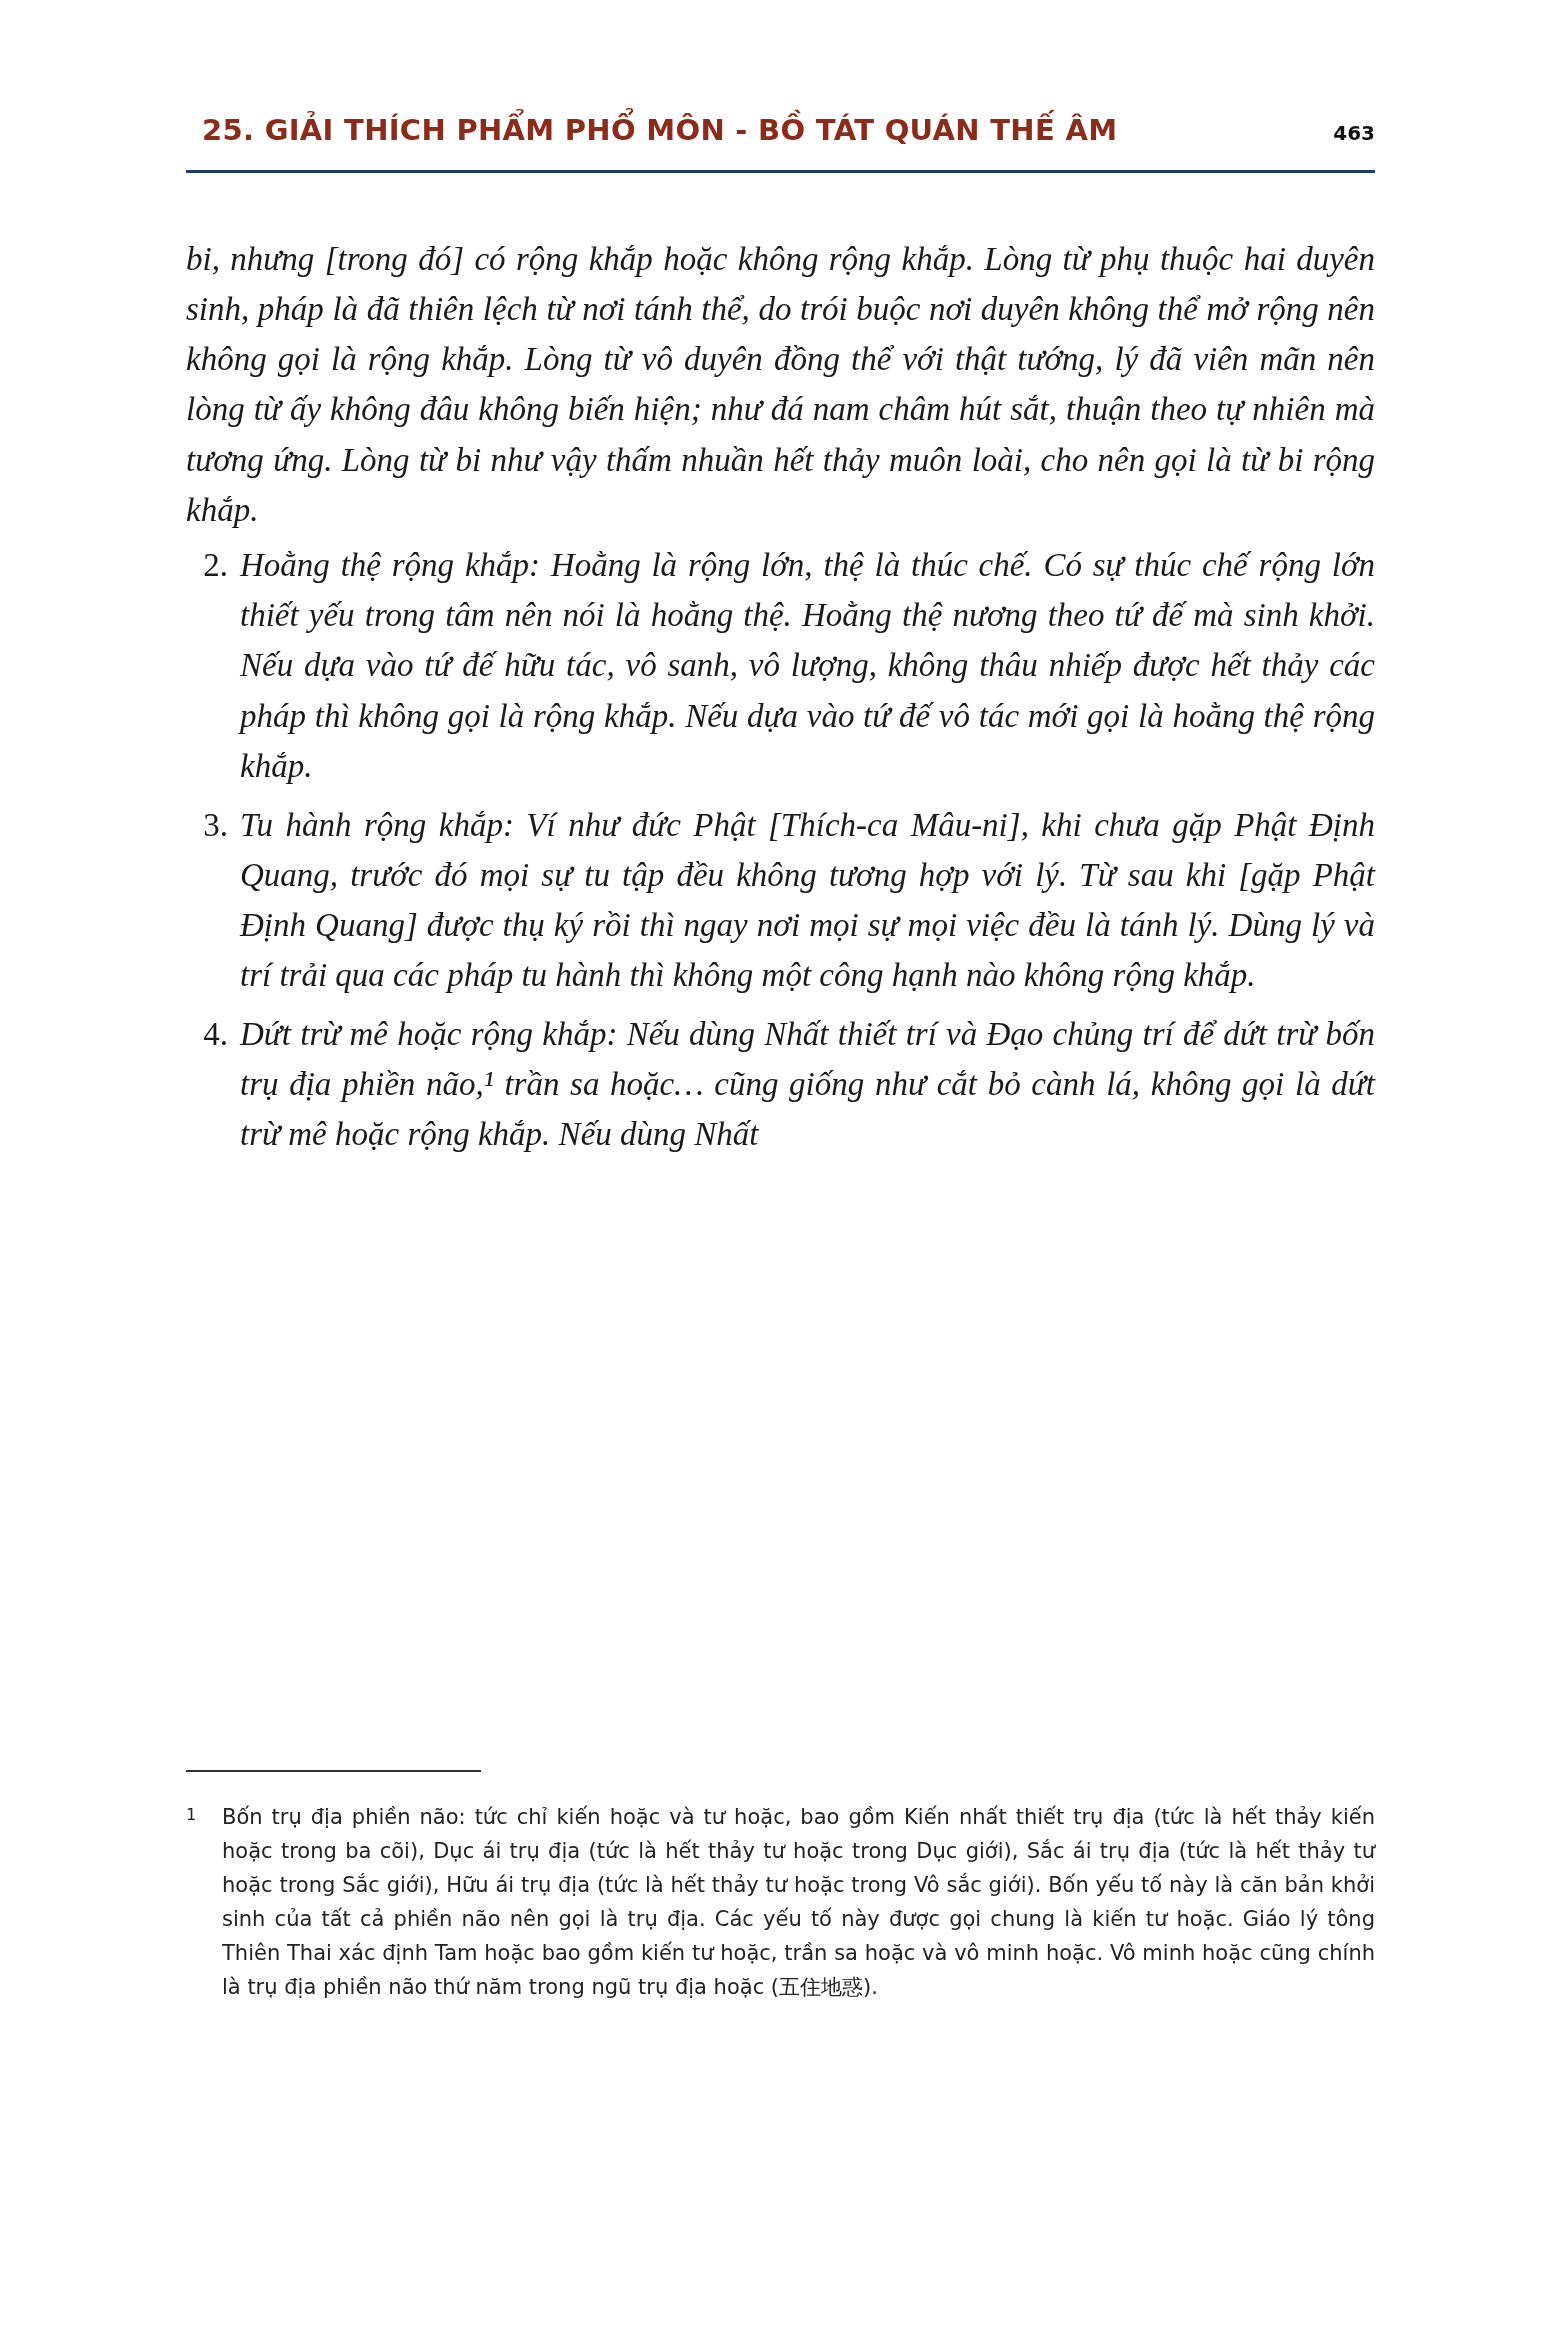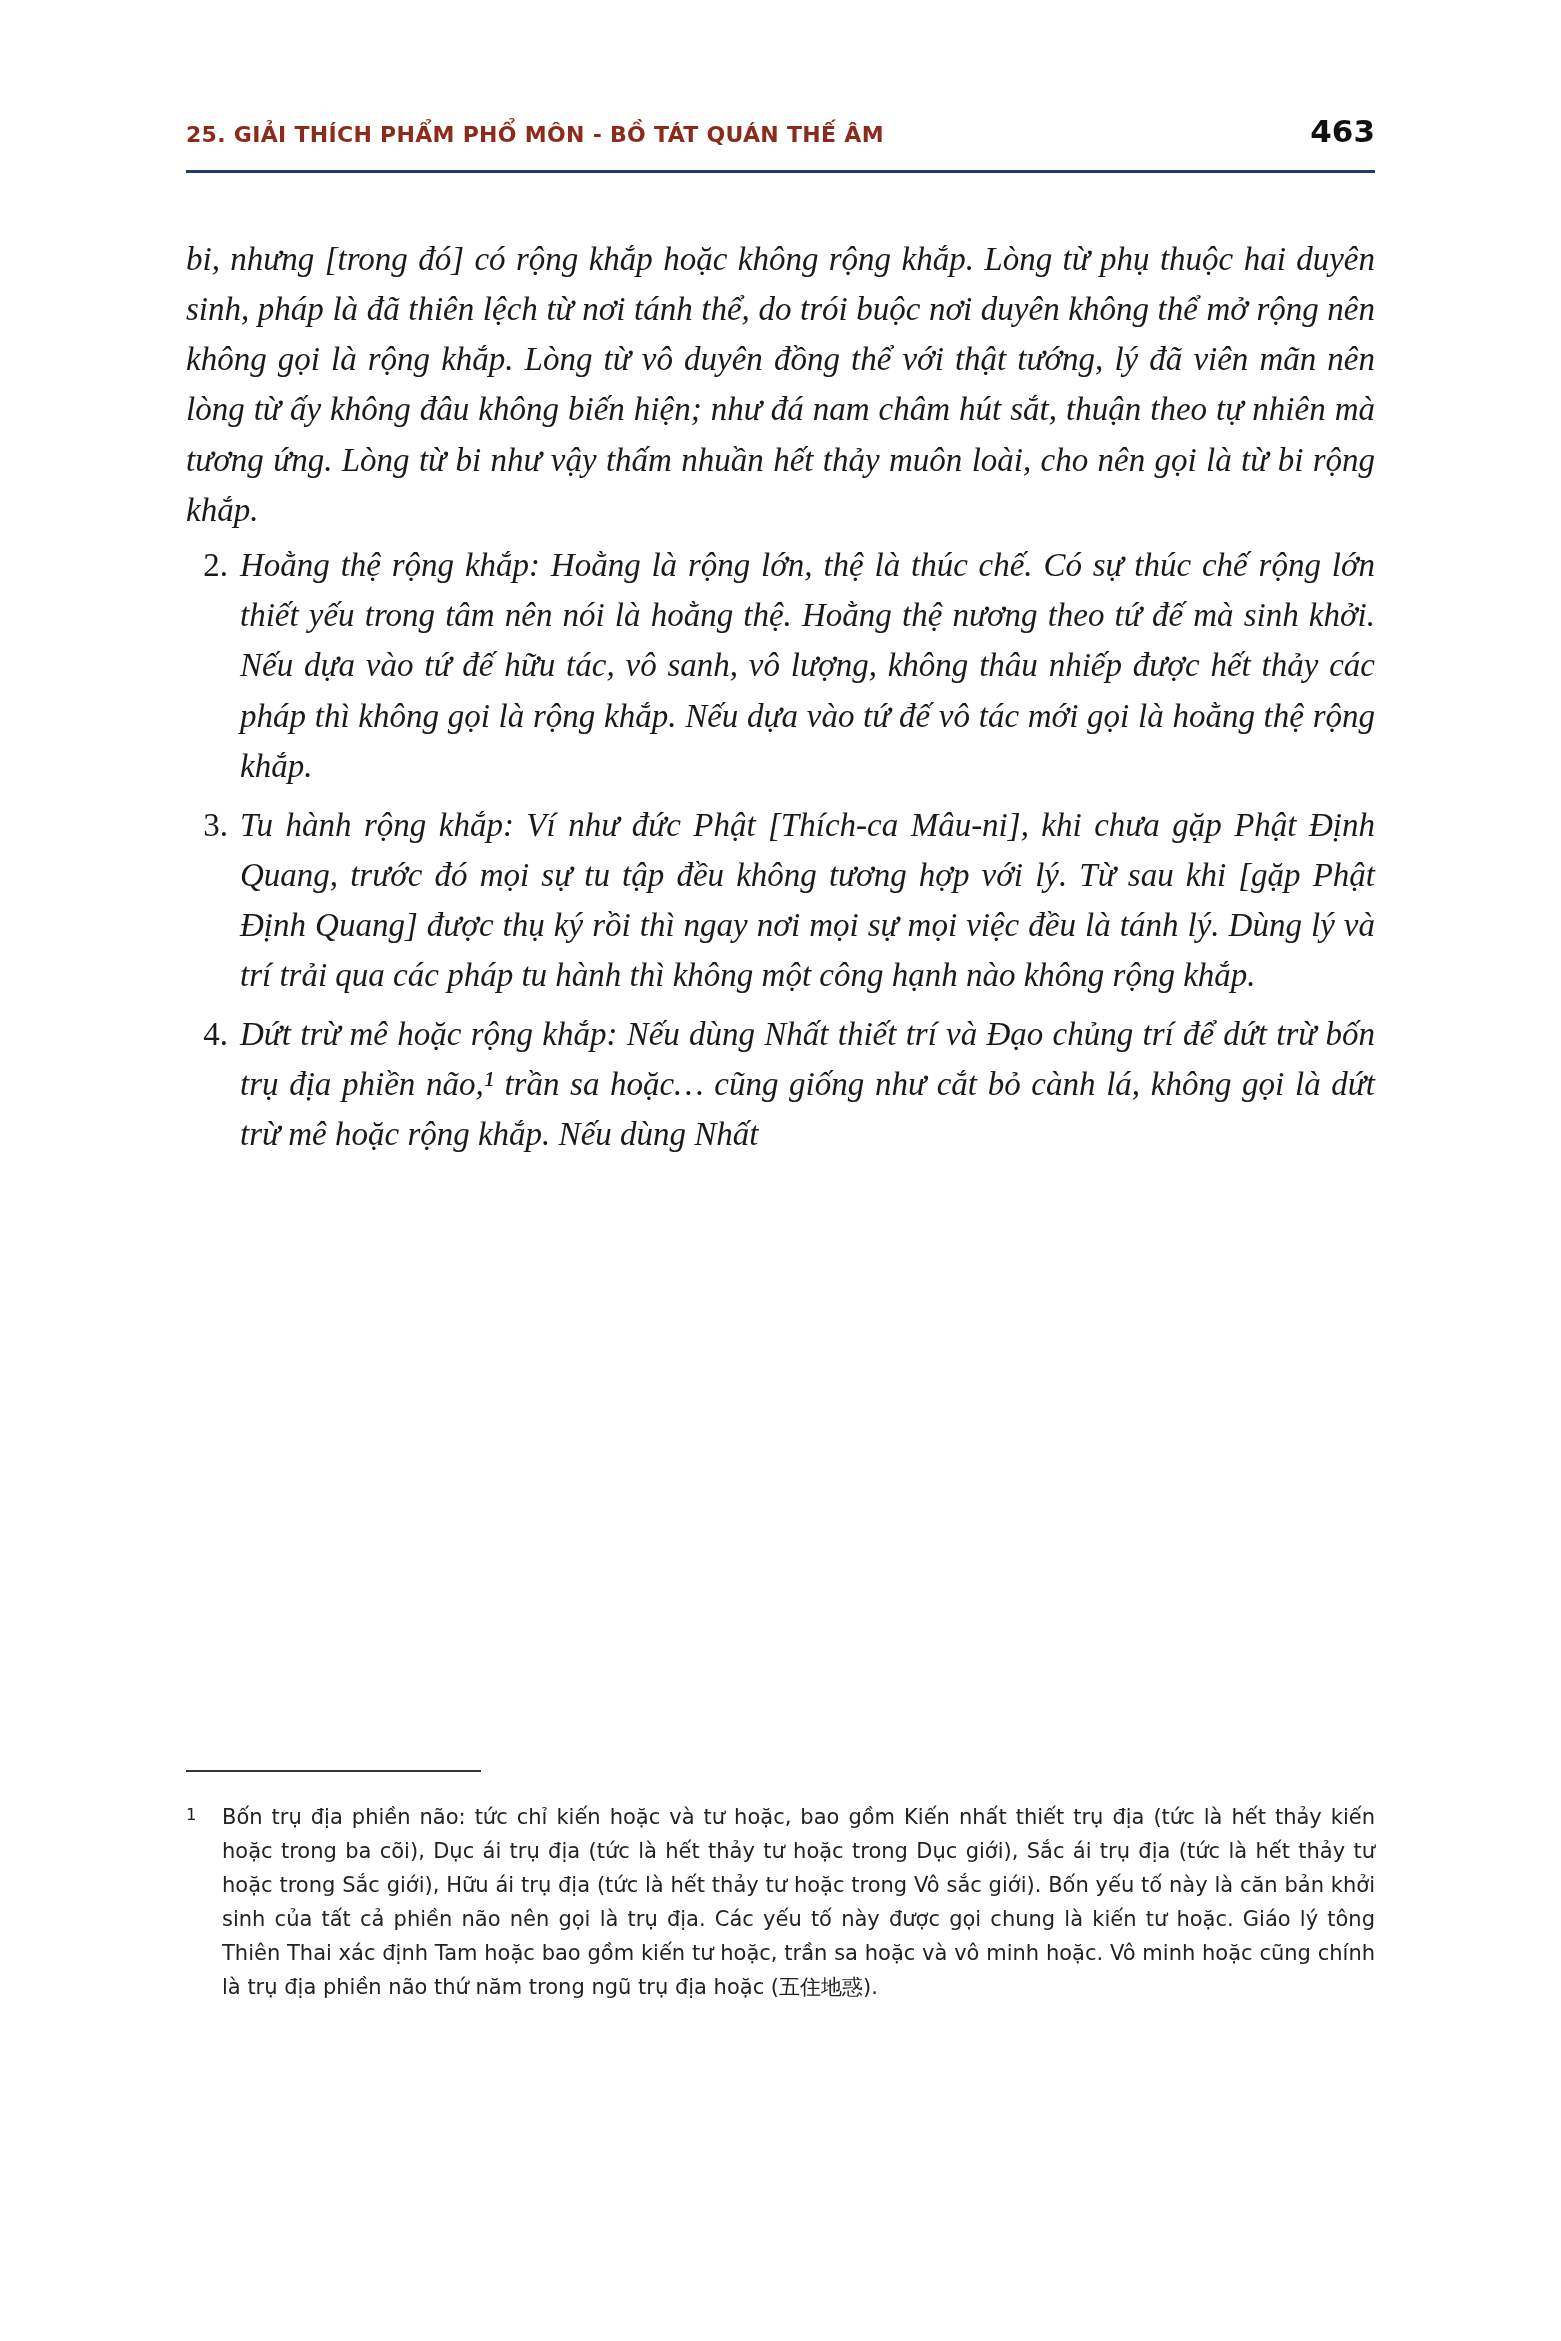--- a/index.html
+++ b/index.html
@@ -26,29 +26,30 @@
     top: 113px;
     left: 186px;
     right: 186px;
     display: flex;
     align-items: baseline;
     justify-content: space-between;
   }
   .header-title {
     font-family: "DejaVu Sans", sans-serif;
     font-weight: bold;
-    font-size: 22px;
+    font-size: 29px;
     letter-spacing: 0.3px;
     color: #8d2b1a;
     text-transform: uppercase;
+    margin-left: 16px;
   }
   .header-page {
     font-family: "DejaVu Sans", sans-serif;
     font-weight: bold;
-    font-size: 31px;
+    font-size: 20px;
     color: #111111;
   }
   .header-rule {
     position: absolute;
     top: 170px;
     left: 186px;
     right: 186px;
     height: 2.6px;
     background: #1f3d6b;
   }

